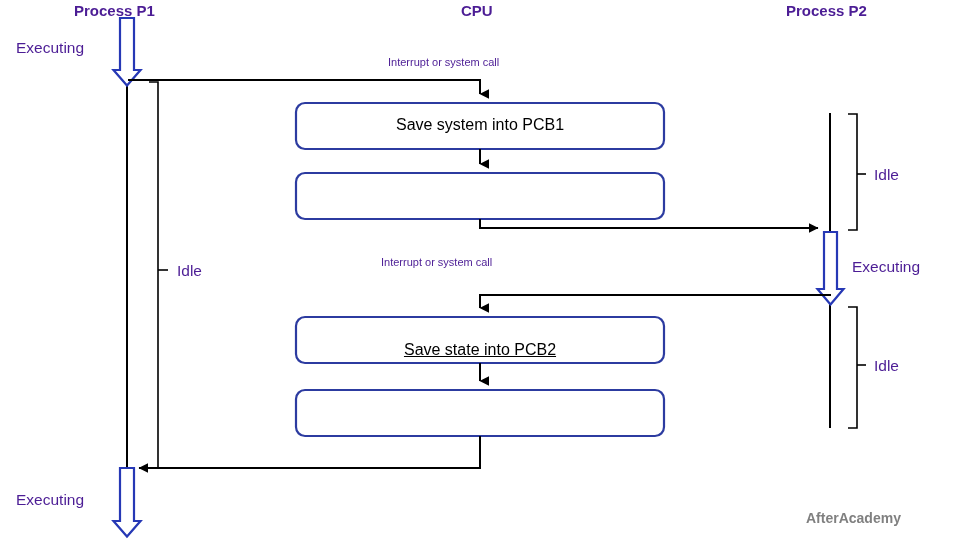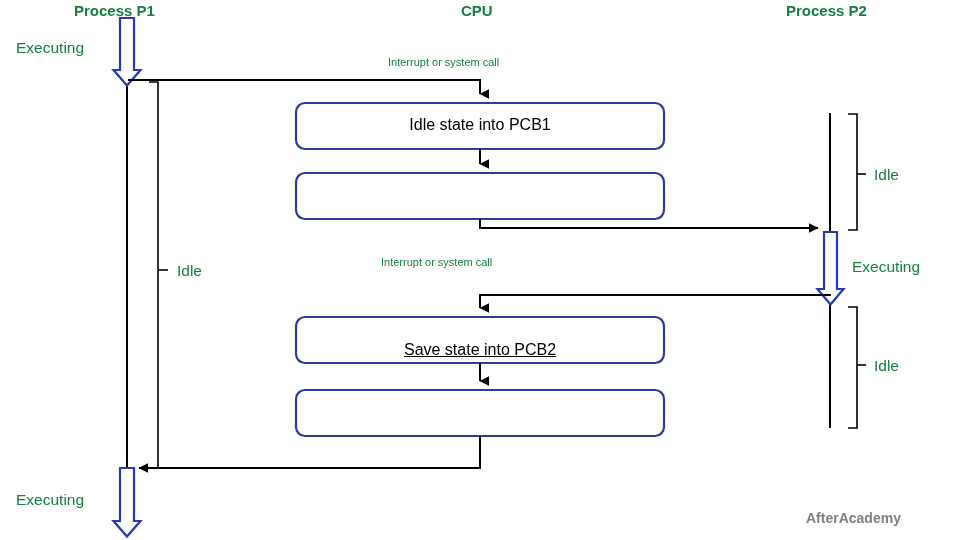--- a/index.html
+++ b/index.html
@@ -18,21 +18,21 @@
   svg.diagram {
     position: absolute;
     left: 0;
     top: 0;
     width: 960px;
     height: 540px;
   }
   .lbl {
     position: absolute;
     font-family: "Liberation Sans", sans-serif;
-    color: #15803d;
+    color: #4c1d95;
     white-space: nowrap;
     line-height: 1;
   }
   .hdr {
     font-weight: bold;
     font-size: 15px;
   }
   .state {
     font-size: 15.5px;
   }
@@ -147,18 +147,18 @@
   <div class="lbl state" style="left:16px; top:40px;">Executing</div>
   <div class="lbl idle" style="left:177px; top:263px;">Idle</div>
   <div class="lbl idle" style="left:874px; top:167px;">Idle</div>
   <div class="lbl state" style="left:852px; top:259px;">Executing</div>
   <div class="lbl idle" style="left:874px; top:358px;">Idle</div>
   <div class="lbl state" style="left:16px; top:492px;">Executing</div>
 
   <div class="lbl evt" style="left:388px; top:57px;">Interrupt or system call</div>
   <div class="lbl evt" style="left:381px; top:257px;">Interrupt or system call</div>
 
-  <div class="boxtext" style="left:296px; top:117px; width:368px;">Idle state into PCB1</div>
+  <div class="boxtext" style="left:296px; top:117px; width:368px;">Save system into PCB1</div>
   <div class="boxtext" style="left:296px; top:342px; width:368px;text-decoration:underline;">Save state into PCB2</div>
 
   <div class="brand" style="left:806px; top:511px;">AfterAcademy</div>
 
 </div>
 
 </body></html>

